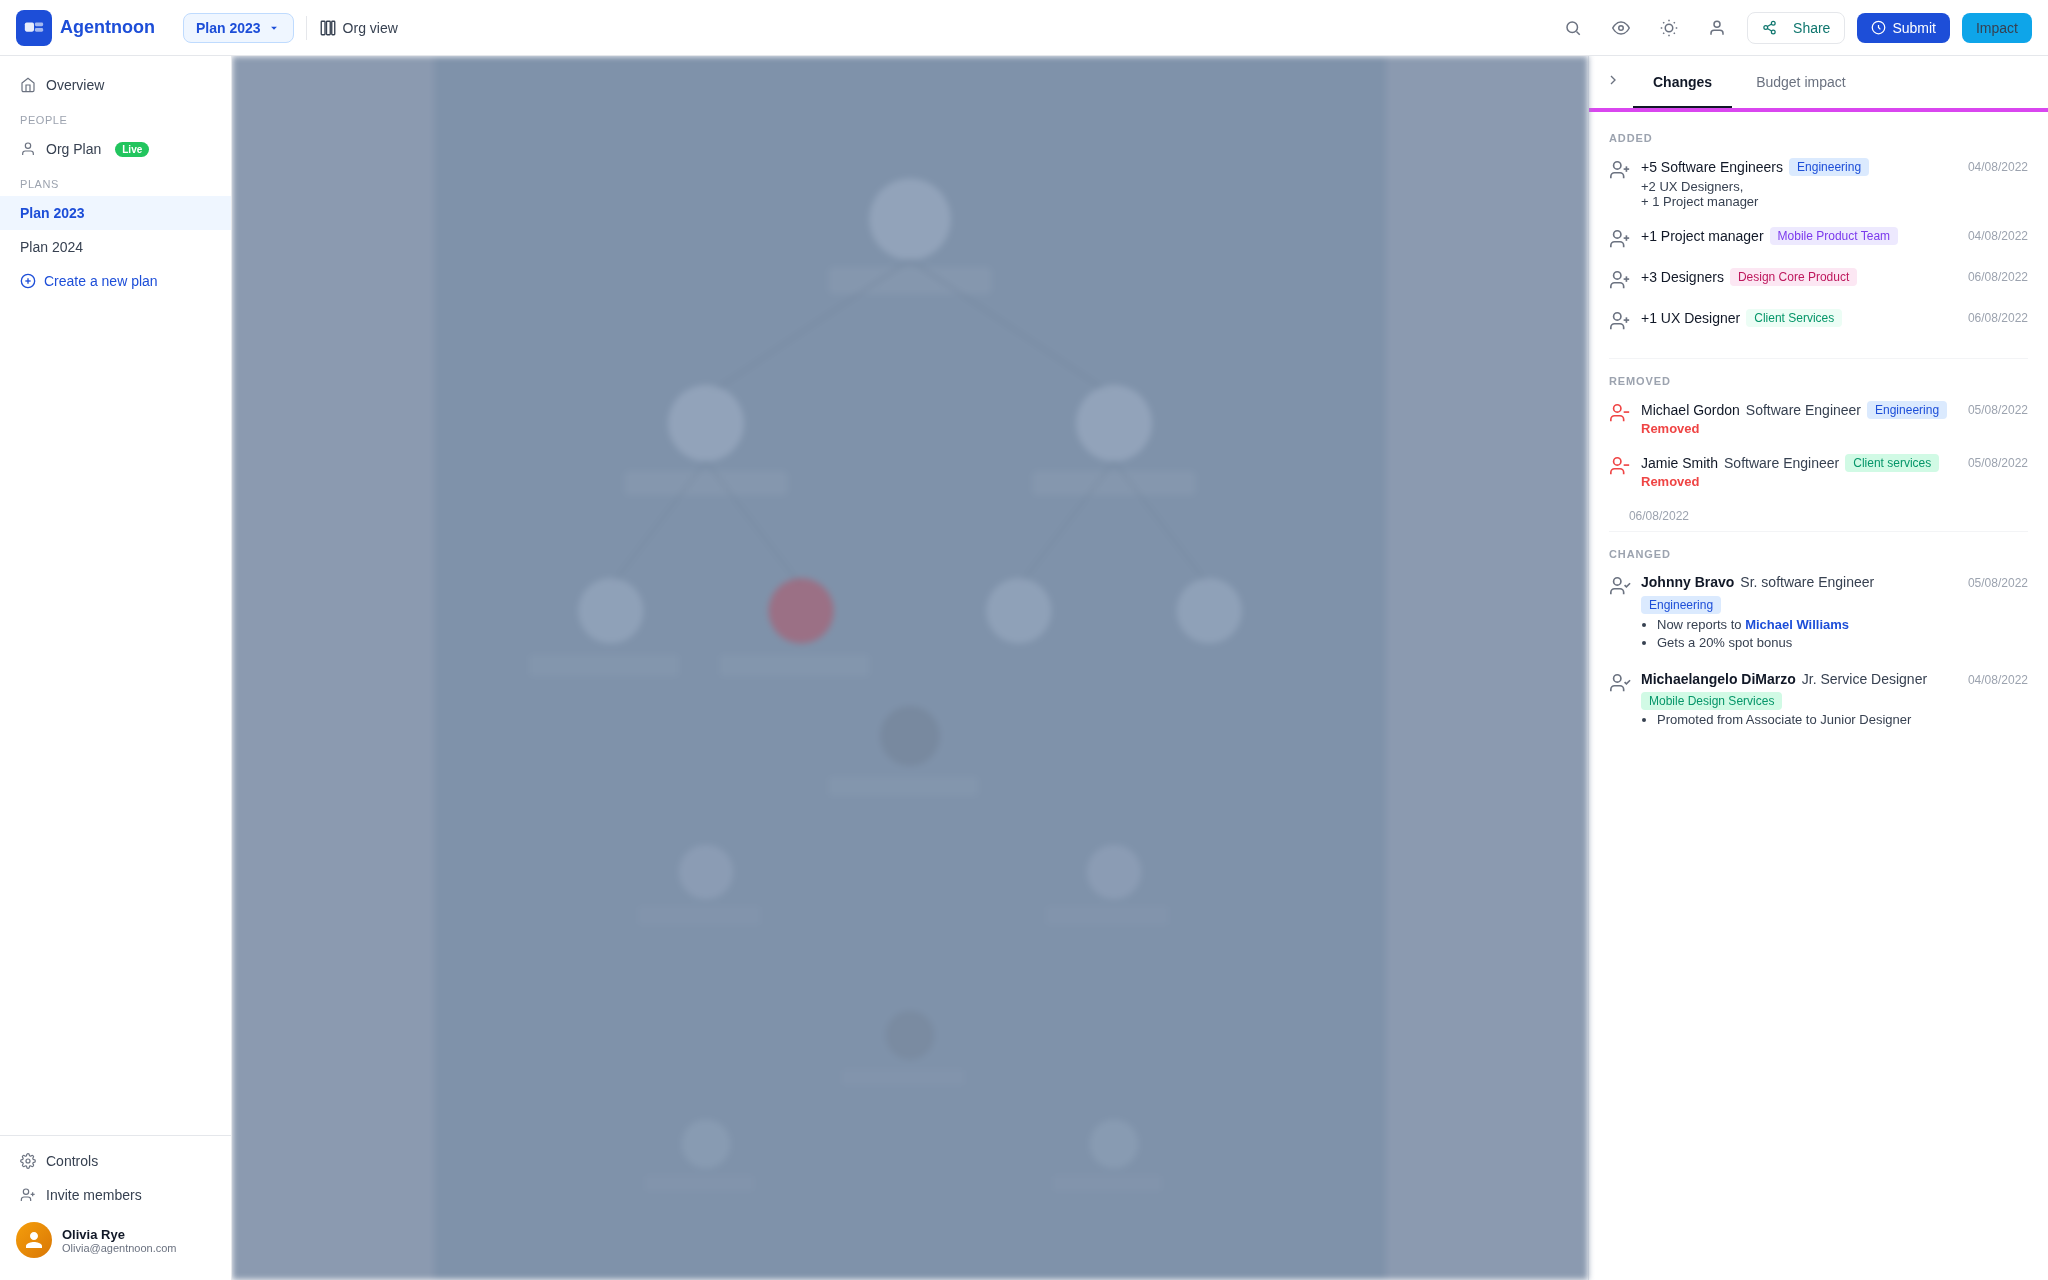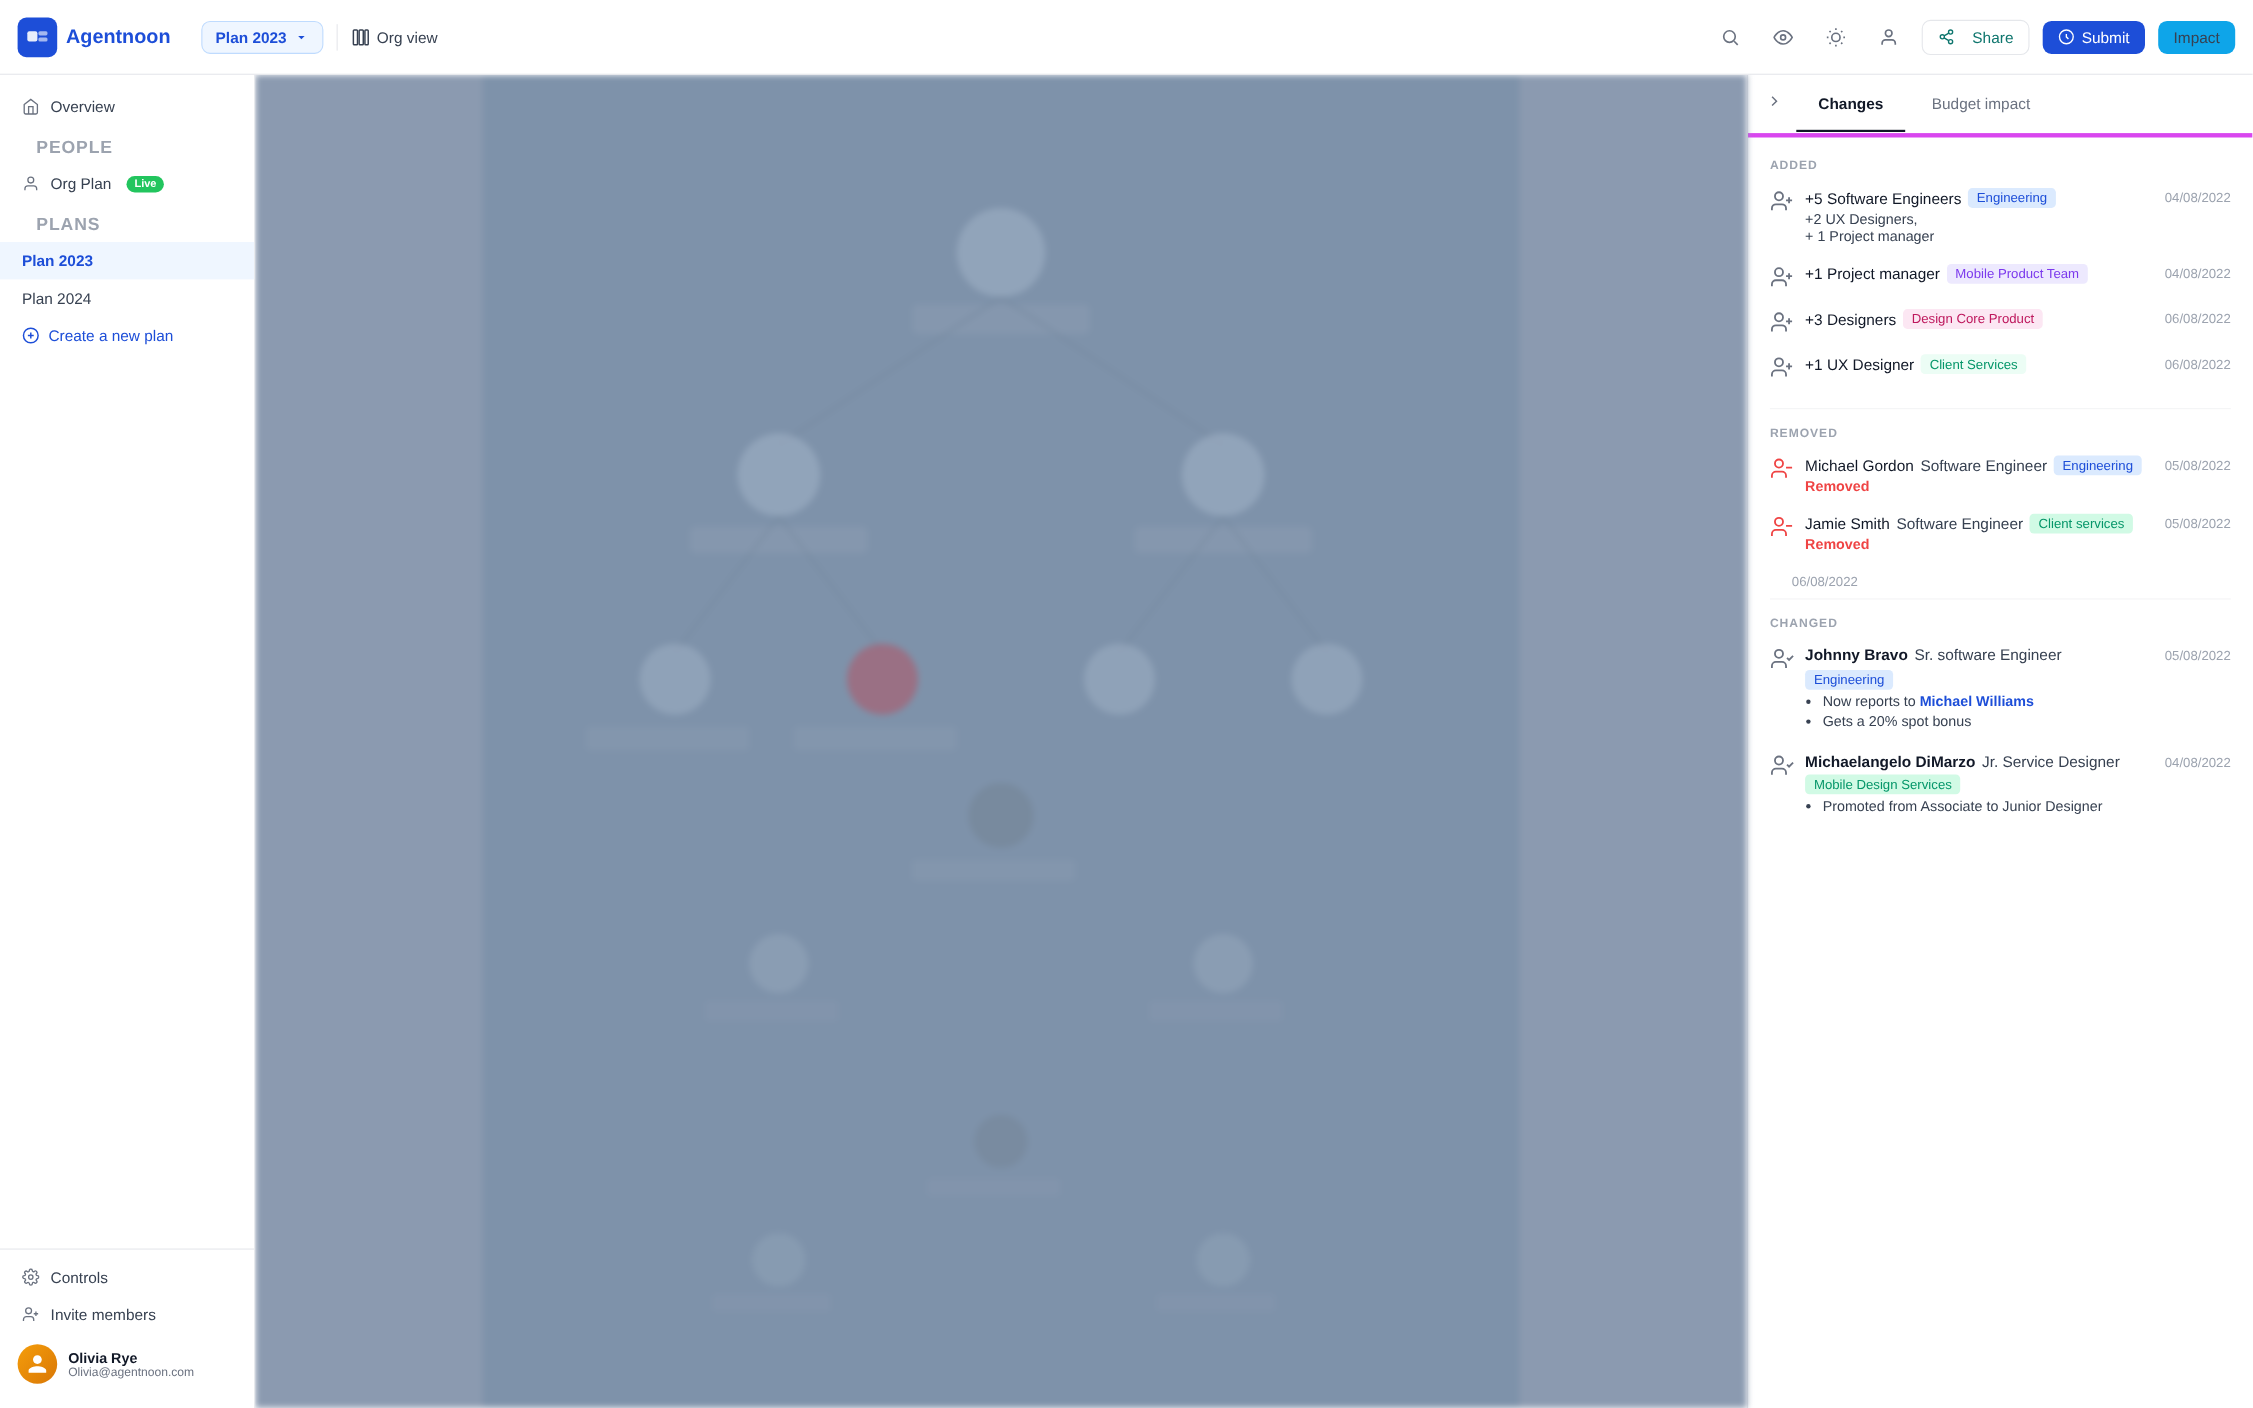--- a/index.html
+++ b/index.html
@@ -1,20 +1,20 @@
 <!DOCTYPE html>
 <html><head>
   <meta charset="utf-8">
   <style>
     * { box-sizing: border-box; margin: 0; padding: 0; }
     body { font-family: -apple-system, BlinkMacSystemFont, 'Segoe UI', sans-serif; background: #fff; display: flex; flex-direction: column; height: 100vh; overflow: hidden; }
 
     
     .topnav {
-      display: flex; align-items: center; height: 68px; border-bottom: 1px solid #e5e7eb;
+      display: flex; align-items: center; height: 56px; border-bottom: 1px solid #e5e7eb;
       padding: 0 16px; gap: 12px; flex-shrink: 0;
     }
     .logo-area { display: flex; align-items: center; gap: 8px; margin-right: 16px; }
     .logo-icon { width: 36px; height: 36px; background: #1d4ed8; border-radius: 8px; display: flex; align-items: center; justify-content: center; }
     .logo-icon svg { width: 22px; height: 22px; }
     .logo-text { font-size: 18px; font-weight: 700; color: #1d4ed8; }
     .plan-selector {
       display: flex; align-items: center; gap: 6px; background: #eff6ff;
       border: 1px solid #bfdbfe; border-radius: 8px; padding: 6px 12px;
       color: #1d4ed8; font-weight: 600; font-size: 14px; cursor: pointer;
@@ -28,21 +28,21 @@
     .impact-btn { display: flex; align-items: center; gap: 6px; background: #0ea5e9; border-radius: 8px; padding: 7px 14px; color: #374151; font-size: 14px; font-weight: 500; cursor: pointer; }
 
     
     .main { display: flex; flex: 1; overflow: hidden; }
 
     
     .sidebar {
       width: 232px; flex-shrink: 0; border-right: 1px solid #e5e7eb;
       display: flex; flex-direction: column; padding: 12px 0;
     }
-    .sidebar-section-label { font-size: 16px; font-weight: 700; color: #9ca3af; letter-spacing: 0.05em; padding: 12px 33px 6px; }
+    .sidebar-section-label { font-size: 11px; font-weight: 400; color: #9ca3af; letter-spacing: 0.05em; padding: 12px 20px 6px; }
     .sidebar-item {
       display: flex; align-items: center; gap: 10px; padding: 9px 20px;
       font-size: 14px; color: #374151; cursor: pointer; border-radius: 0;
     }
     .sidebar-item.active { background: #eff6ff; color: #1d4ed8; font-weight: 600; }
     .sidebar-item .live-badge { background: #22c55e; color: #fff; font-size: 10px; font-weight: 600; border-radius: 20px; padding: 2px 7px; margin-left: 4px; }
     .sidebar-icon { width: 16px; height: 16px; color: #6b7280; flex-shrink: 0; }
     .sidebar-bottom { margin-top: auto; border-top: 1px solid #e5e7eb; padding-top: 8px; }
     .user-info { display: flex; align-items: center; gap: 10px; padding: 10px 16px; }
     .avatar { width: 36px; height: 36px; border-radius: 50%; background: #d1d5db; overflow: hidden; flex-shrink: 0; }

